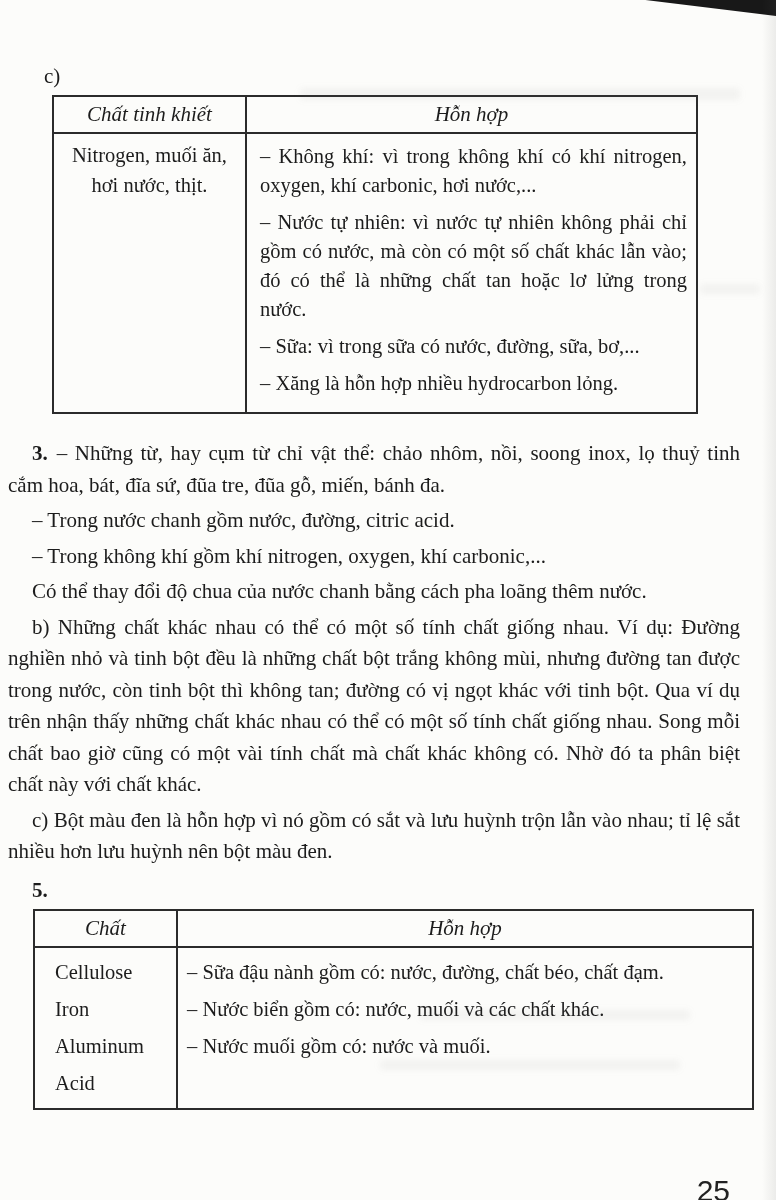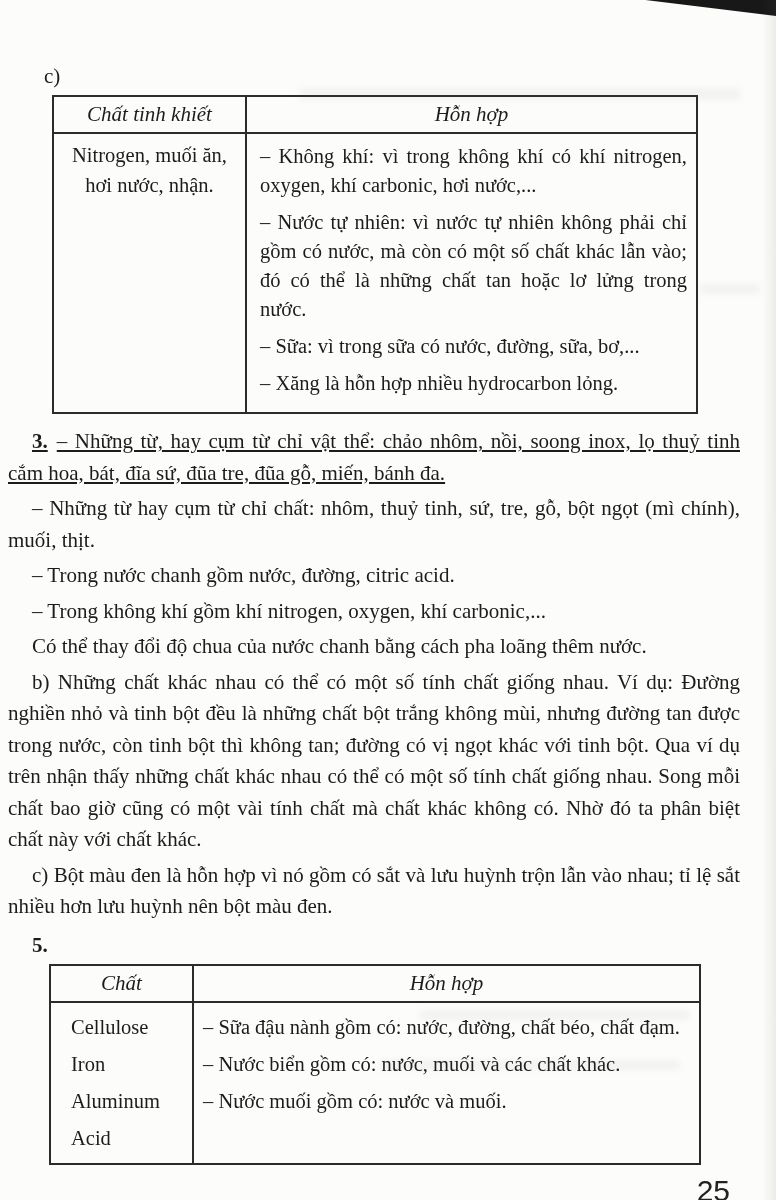--- a/index.html
+++ b/index.html
@@ -55,22 +55,22 @@
     border-collapse: collapse;
     table-layout: fixed;
     font-size: 20.5px;
     border-radius: 15px;
   }
   .t1 {
     width: 646px;
     margin-left: 44px;
   }
   .t2 {
-    width: 652px;
-    margin-left: 41px;
+    width: 721px;
+    margin-left: 25px;
   }
   th, td {
     border: 2px solid #2b2b2b;
     vertical-align: top;
   }
   th {
     font-weight: normal;
     font-style: italic;
     text-align: center;
     padding: 5px 4px;
@@ -106,21 +106,21 @@
 
   
   .para {
     font-size: 21px;
     line-height: 31.5px;
     text-align: justify;
     text-indent: 24px;
     margin: 4px 0;
   }
   .para .num { margin-right: 9px; }
-  .para-first { margin-top: 12px; text-decoration: underline; }
+  .para-first { margin-top: 24px; }
   .q5-label {
     font-size: 21px;
     font-weight: bold;
     margin: 10px 0 6px 24px;
   }
   .t2 { margin-top: 4px; }
 
   .page-number {
     position: absolute;
     right: 46px;
@@ -150,34 +150,33 @@
         <col>
       </colgroup>
     <thead>
       <tr>
         <th>Chất tinh khiết</th>
         <th>Hỗn hợp</th>
       </tr>
     </thead>
     <tbody>
       <tr>
-        <td class="pure">Nitrogen, muối ăn, hơi nước, nhận.</td>
+        <td class="pure">Nitrogen, muối ăn, hơi nước, thịt.</td>
         <td class="mix">
           <p>– Không khí: vì trong không khí có khí nitrogen, oxygen, khí carbonic, hơi nước,...</p>
           <p>– Nước tự nhiên: vì nước tự nhiên không phải chỉ gồm có nước, mà còn có một số chất khác lẫn vào; đó có thể là những chất tan hoặc lơ lửng trong nước.</p>
           <p>– Sữa: vì trong sữa có nước, đường, sữa, bơ,...</p>
           <p>– Xăng là hỗn hợp nhiều hydrocarbon lỏng.</p>
         </td>
       </tr>
     </tbody>
   </table>
 
   <p class="para para-first"><b class="num">3.</b><span>– Những từ, hay cụm từ chỉ vật thể: chảo nhôm, nồi, soong inox, lọ thuỷ tinh cắm hoa, bát, đĩa sứ, đũa tre, đũa gỗ, miến, bánh đa.</span></p>
 
-  <p class="para">– Những từ hay cụm từ chỉ chất: nhôm, thuỷ tinh, sứ, tre, gỗ, bột ngọt (mì chính), muối, thịt.</p>
 
 
   <p class="para">– Trong nước chanh gồm nước, đường, citric acid.</p>
 
   <p class="para">– Trong không khí gồm khí nitrogen, oxygen, khí carbonic,...</p>
 
   <p class="para">Có thể thay đổi độ chua của nước chanh bằng cách pha loãng thêm nước.</p>
 
   <p class="para">b) Những chất khác nhau có thể có một số tính chất giống nhau. Ví dụ: Đường nghiền nhỏ và tinh bột đều là những chất bột trắng không mùi, nhưng đường tan được trong nước, còn tinh bột thì không tan; đường có vị ngọt khác với tinh bột. Qua ví dụ trên nhận thấy những chất khác nhau có thể có một số tính chất giống nhau. Song mỗi chất bao giờ cũng có một vài tính chất mà chất khác không có. Nhờ đó ta phân biệt chất này với chất khác.</p>
 

